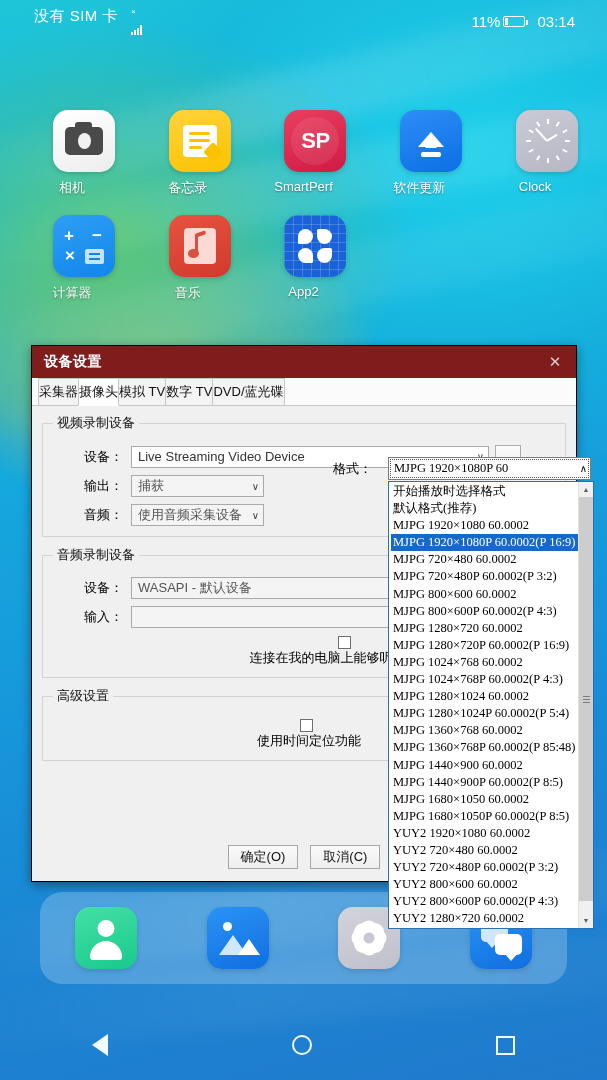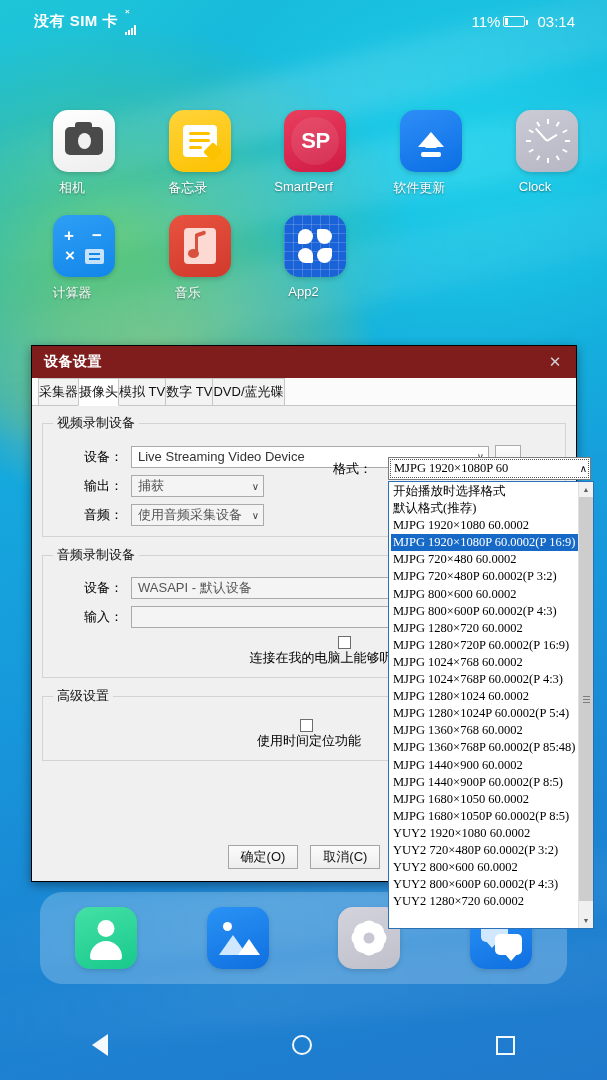--- a/index.html
+++ b/index.html
@@ -30,21 +30,21 @@
   .w3 { top: 250px; transform: rotate(-12deg); opacity:.6;}
   .w4 { top: 880px; transform: rotate(-6deg); opacity:.5;}
   .w5 { top: 960px; transform: rotate(-5deg); opacity:.4;}
 
   
   #statusbar {
     position: absolute; top: 0; left: 0; right: 0; height: 42px;
     display: flex; align-items: center; color: #fff;
     font-size: 15px; z-index: 5;
   }
-  #statusbar .left { display:flex; align-items:center; gap:7px; margin-left: 34px; font-weight: bold; }
+  #statusbar .left { display:flex; align-items:flex-start; gap:13px; margin-left: 34px; }
   #statusbar .right { display:flex; align-items:center; gap:12px; margin-left:auto; margin-right: 32px; }
   .sim-text { font-size: 15px; letter-spacing: .5px; }
   .signal { display:flex; align-items:flex-end; gap:1px; height:11px; }
   .signal i { display:block; width:2px; background:#fff; }
   .signal i:nth-child(1){height:3px;} .signal i:nth-child(2){height:5px;}
   .signal i:nth-child(3){height:7px;} .signal i:nth-child(4){height:10px;}
   .sig-x { font-size: 8px; vertical-align: top; margin-right:-2px;}
   .batt { display:flex; align-items:center; gap:3px; }
   .batt-pct { font-size: 15px; }
   .batt-body {
@@ -515,20 +515,21 @@
       <div class="dd-item">MJPG 1024×768P 60.0002(P 4:3)</div>
       <div class="dd-item">MJPG 1280×1024 60.0002</div>
       <div class="dd-item">MJPG 1280×1024P 60.0002(P 5:4)</div>
       <div class="dd-item">MJPG 1360×768 60.0002</div>
       <div class="dd-item">MJPG 1360×768P 60.0002(P 85:48)</div>
       <div class="dd-item">MJPG 1440×900 60.0002</div>
       <div class="dd-item">MJPG 1440×900P 60.0002(P 8:5)</div>
       <div class="dd-item">MJPG 1680×1050 60.0002</div>
       <div class="dd-item">MJPG 1680×1050P 60.0002(P 8:5)</div>
       <div class="dd-item">YUY2 1920×1080 60.0002</div>
+      <div class="dd-item">YUY2 720×480 60.0002</div>
       <div class="dd-item">YUY2 720×480P 60.0002(P 3:2)</div>
       <div class="dd-item">YUY2 800×600 60.0002</div>
       <div class="dd-item">YUY2 800×600P 60.0002(P 4:3)</div>
       <div class="dd-item">YUY2 1280×720 60.0002</div>
     </div>
   <div id="dd-scroll">
     <div class="sb-arrow top">▲</div>
     <div class="sb-thumb">
       <span class="sb-grip">
           <i></i>

